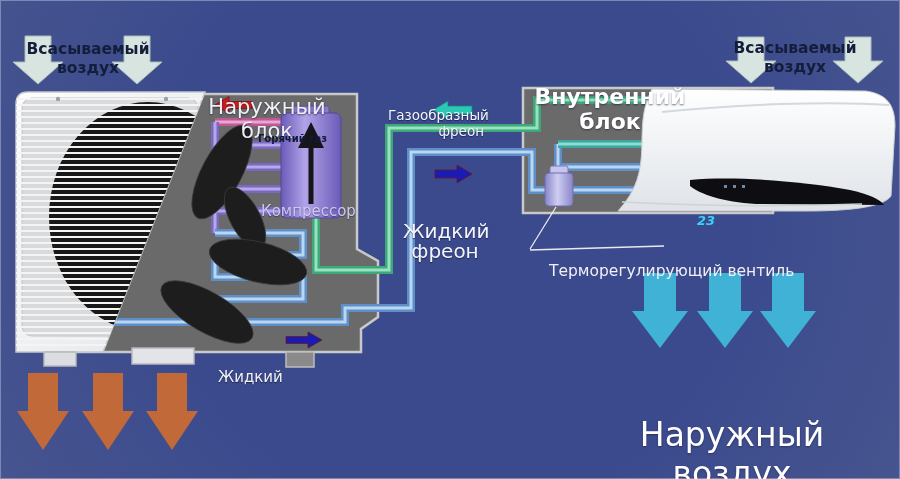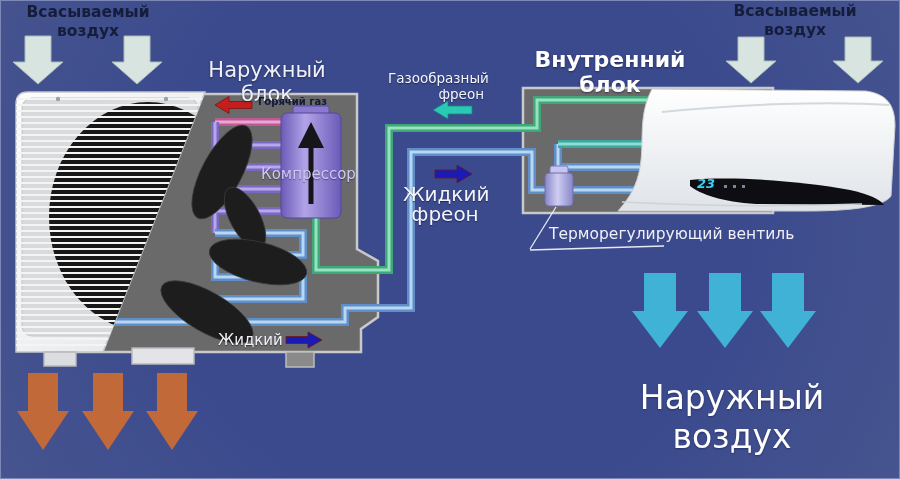--- a/index.html
+++ b/index.html
@@ -1,21 +1,21 @@
 <!DOCTYPE html>
 <html><head>
 <meta charset="utf-8">
 <style>
   html,body{margin:0;padding:0;}
   body{width:900px;height:479px;overflow:hidden;font-family:"DejaVu Sans","Liberation Sans",sans-serif;}
   #stage{position:relative;width:900px;height:479px;
     background:radial-gradient(circle at 50% 45%, #3b4a8d 55%, #46548f 100%);
     box-shadow:inset 0 0 0 1px #7d88b6;}
   #diagram-svg{position:absolute;left:0;top:0;}
-  .lbl{position:absolute;white-space:pre-line;}
+  .lbl{position:absolute;white-space:pre-line;margin-top:37px;}
   .title{color:#55c4f0;font-size:28px;letter-spacing:.5px;text-align:center;}
   .intake{color:#141d3a;font-weight:bold;font-size:15.5px;line-height:19px;text-align:center;}
   .unit-label{color:#eef0f6;font-size:21px;text-shadow:0 1px 2px rgba(10,16,40,.55);}
   .unit-label-bold{color:#ffffff;font-weight:bold;font-size:22px;text-shadow:0 1px 2px rgba(10,16,40,.55);}
   .pipe-label{color:#f4f5fa;font-size:13.5px;line-height:16px;text-align:right;text-shadow:0 1px 1px rgba(10,16,40,.6);}
   .pipe-label-lg{color:#f4f5fa;font-size:20px;line-height:20px;text-align:center;text-shadow:0 1px 1px rgba(10,16,40,.6);}
   .hotgas{color:#111a38;font-weight:bold;font-size:10px;}
   .compressor-lbl{color:#cdc9ef;font-size:15px;text-shadow:0 1px 1px rgba(30,20,70,.5);}
   .liquid-lbl{color:#f2f2f6;font-size:15px;text-shadow:0 1px 1px rgba(10,16,40,.6);}
   .valve-lbl{color:#f0f0f8;font-size:15.5px;}

